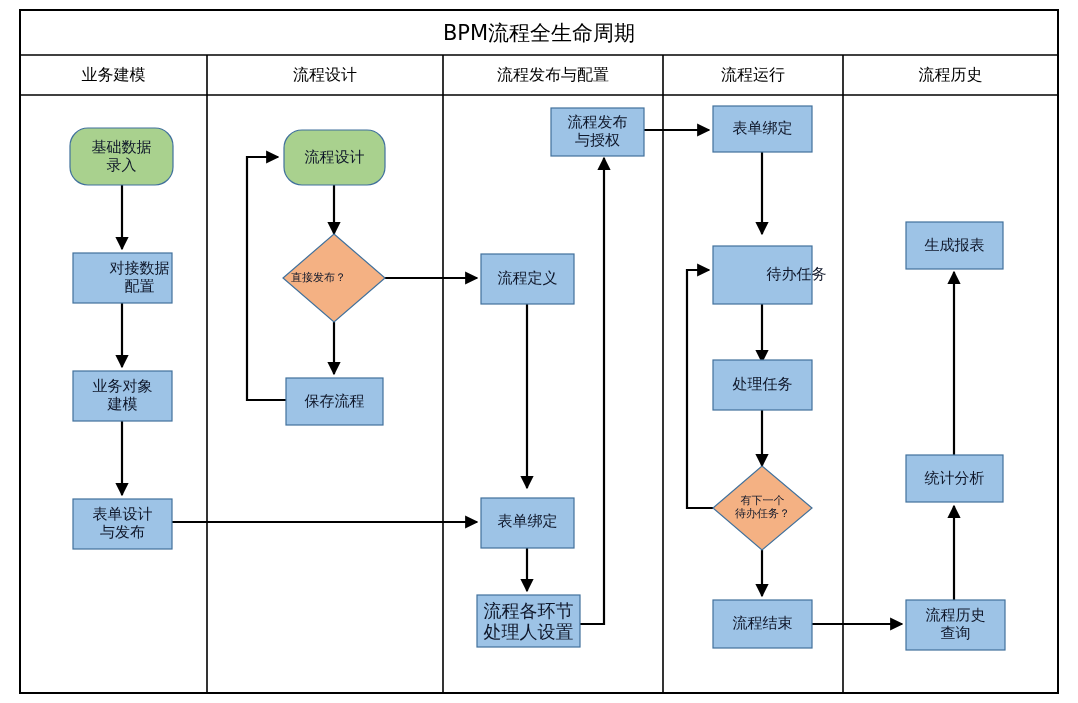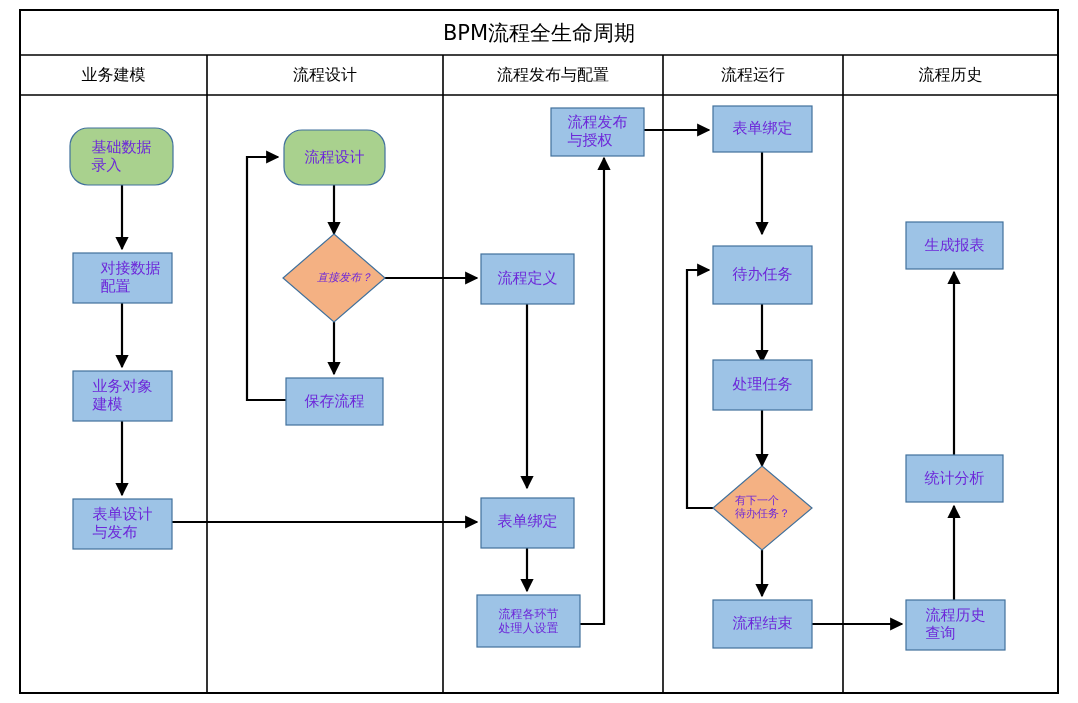--- a/index.html
+++ b/index.html
@@ -38,21 +38,22 @@
     stroke-width: 1.2;
   }
   .fill-blue  { fill: #9DC3E6; }
   .fill-green { fill: #A9D18E; }
   .fill-orange{ fill: #F4B183; }
   .node-label {
     position: absolute;
     display: flex;
     align-items: center;
     justify-content: center;
-    color: #6d28d9;
+    text-align: center;
+    color: #0f172a;
     line-height: 1.18;
     white-space: pre-line;
     pointer-events: none;
     border-radius: 24px;
   }
   .lbl-box   { font-size: 15px; }
   .lbl-dia   { font-size: 11px; }
   .title-text {
     position: absolute;
     left: 20px;
@@ -164,40 +165,40 @@
   <div class="title-text">BPM流程全生命周期</div>
 
   <div class="col-header" style="left:20px;  width:187px;">业务建模</div>
   <div class="col-header" style="left:207px; width:236px;">流程设计</div>
   <div class="col-header" style="left:443px; width:220px;">流程发布与配置</div>
   <div class="col-header" style="left:663px; width:180px;">流程运行</div>
   <div class="col-header" style="left:843px; width:215px;">流程历史</div>
 
   <div class="node-label lbl-box" style="left:70px;  top:128px; width:103px; height:57px;">基础数据
 录入</div>
-  <div class="node-label lbl-box" style="left:73px;  top:253px; width:115px;  height:50px;">对接数据
+  <div class="node-label lbl-box" style="left:73px;  top:253px; width:115px;  height:50px;padding-left:9px;">对接数据
 配置</div>
   <div class="node-label lbl-box" style="left:73px;  top:371px; width:99px;  height:50px;">业务对象
 建模</div>
   <div class="node-label lbl-box" style="left:73px;  top:499px; width:99px;  height:50px;">表单设计
 与发布</div>
 
   <div class="node-label lbl-box" style="left:284px; top:130px; width:101px; height:55px;">流程设计</div>
-  <div class="node-label lbl-dia" style="left:294px; top:256px; width:101px; height:44px;font-style:italic;">直接发布？</div>
+  <div class="node-label lbl-dia" style="left:268px; top:256px; width:101px; height:44px;">直接发布？</div>
   <div class="node-label lbl-box" style="left:286px; top:378px; width:97px;  height:47px;">保存流程</div>
 
   <div class="node-label lbl-box" style="left:551px; top:108px; width:93px;  height:48px;">流程发布
 与授权</div>
   <div class="node-label lbl-box" style="left:481px; top:254px; width:93px;  height:50px;">流程定义</div>
   <div class="node-label lbl-box" style="left:481px; top:498px; width:93px;  height:50px;font-family:Liberation Mono, monospace;">表单绑定</div>
-  <div class="node-label lbl-box" style="left:477px; top:595px; width:103px; height:52px; font-size:12px;">流程各环节
+  <div class="node-label lbl-box" style="left:477px; top:595px; width:103px; height:52px; font-size:18px;">流程各环节
 处理人设置</div>
 
   <div class="node-label lbl-box" style="left:713px; top:106px; width:99px;  height:46px;">表单绑定</div>
-  <div class="node-label lbl-box" style="left:713px; top:246px; width:99px;  height:58px;">待办任务</div>
+  <div class="node-label lbl-box" style="left:713px; top:246px; width:99px;  height:58px;padding-left:34px;">待办任务</div>
   <div class="node-label lbl-box" style="left:713px; top:360px; width:99px;  height:50px;">处理任务</div>
   <div class="node-label lbl-dia" style="left:713px; top:484px; width:99px;  height:48px;">有下一个
 待办任务？</div>
   <div class="node-label lbl-box" style="left:713px; top:600px; width:99px;  height:48px;">流程结束</div>
 
   <div class="node-label lbl-box" style="left:906px; top:222px; width:97px;  height:47px;">生成报表</div>
   <div class="node-label lbl-box" style="left:906px; top:455px; width:97px;  height:47px;">统计分析</div>
   <div class="node-label lbl-box" style="left:906px; top:600px; width:99px;  height:50px;">流程历史
 查询</div>
 

